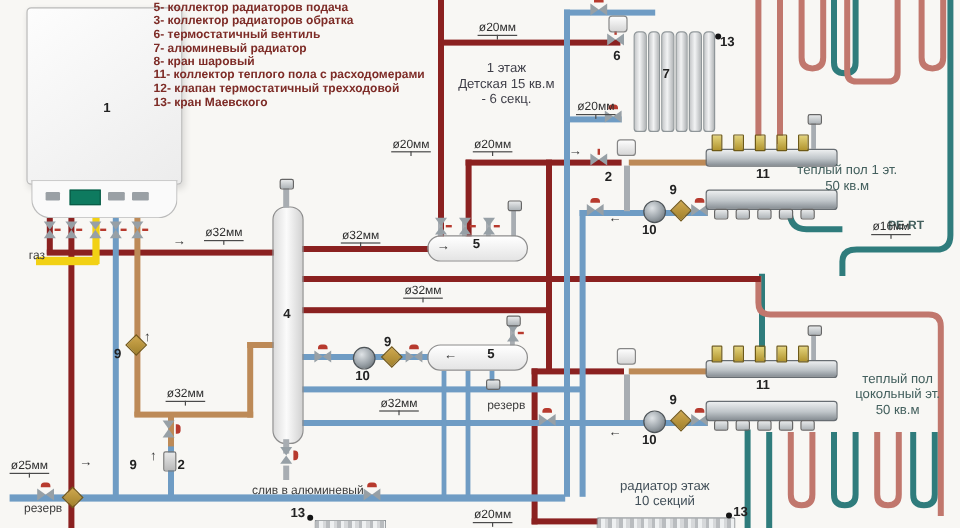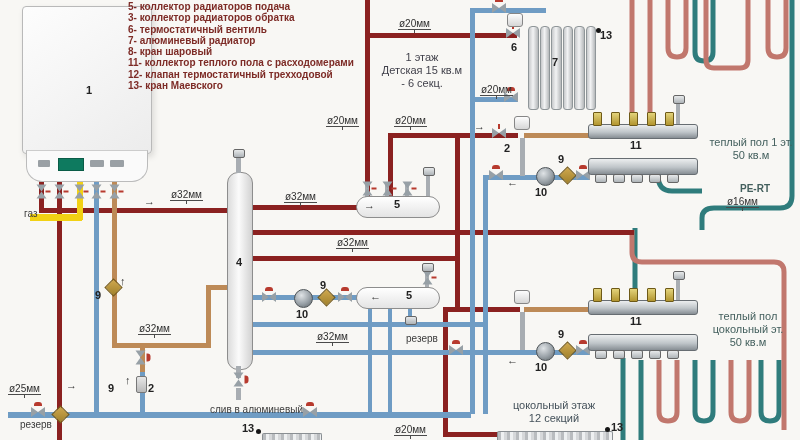--- a/index.html
+++ b/index.html
@@ -324,39 +324,39 @@
   <div class="dim" style="left:284px;top:191px">ø32мм</div>
   <div class="dim" style="left:336px;top:237px">ø32мм</div>
   <div class="dim" style="left:316px;top:331px">ø32мм</div>
   <div class="dim" style="left:138px;top:323px">ø32мм</div>
   <div class="dim" style="left:398px;top:18px">ø20мм</div>
   <div class="dim" style="left:480px;top:84px">ø20мм</div>
   <div class="dim" style="left:326px;top:115px">ø20мм</div>
   <div class="dim" style="left:394px;top:115px">ø20мм</div>
   <div class="dim" style="left:394px;top:424px">ø20мм</div>
   <div class="lbl" style="left:728px;top:183px;font-weight:600;color:#44605e">PE-RT</div>
-  <div class="dim" style="left:726px;top:196px">ø16мм</div>
+  <div class="dim" style="left:726px;top:184px">ø16мм</div>
 
   <div class="blk" style="left:378px;top:51px;width:88px">
     <div>1 этаж</div>
     <div>Детская 15 кв.м</div>
     <div>- 6 секц.</div>
   </div>
-  <div class="blk teal" style="left:703px;top:136px;width:96px">
+  <div class="blk teal" style="left:658px;top:136px;width:96px">
     <div>теплый пол 1 эт.</div>
     <div>50 кв.м</div>
   </div>
   <div class="blk teal" style="left:700px;top:310px;width:96px">
     <div>теплый пол</div>
     <div>цокольный эт.</div>
     <div>50 кв.м</div>
   </div>
   <div class="blk gray" style="left:502px;top:399px;width:104px">
-    <div>цокольный этаж</div>
-    <div>12 секций</div>
+    <div>радиатор этаж</div>
+    <div>10 секций</div>
   </div>
 
   <div class="arr" style="left:144px;top:196px">→</div>
   <div class="arr" style="left:66px;top:380px">→</div>
   <div class="arr" style="left:474px;top:121px">→</div>
   <div class="arr" style="left:507px;top:177px">←</div>
   <div class="arr" style="left:507px;top:355px">←</div>
 
 </div>
 

